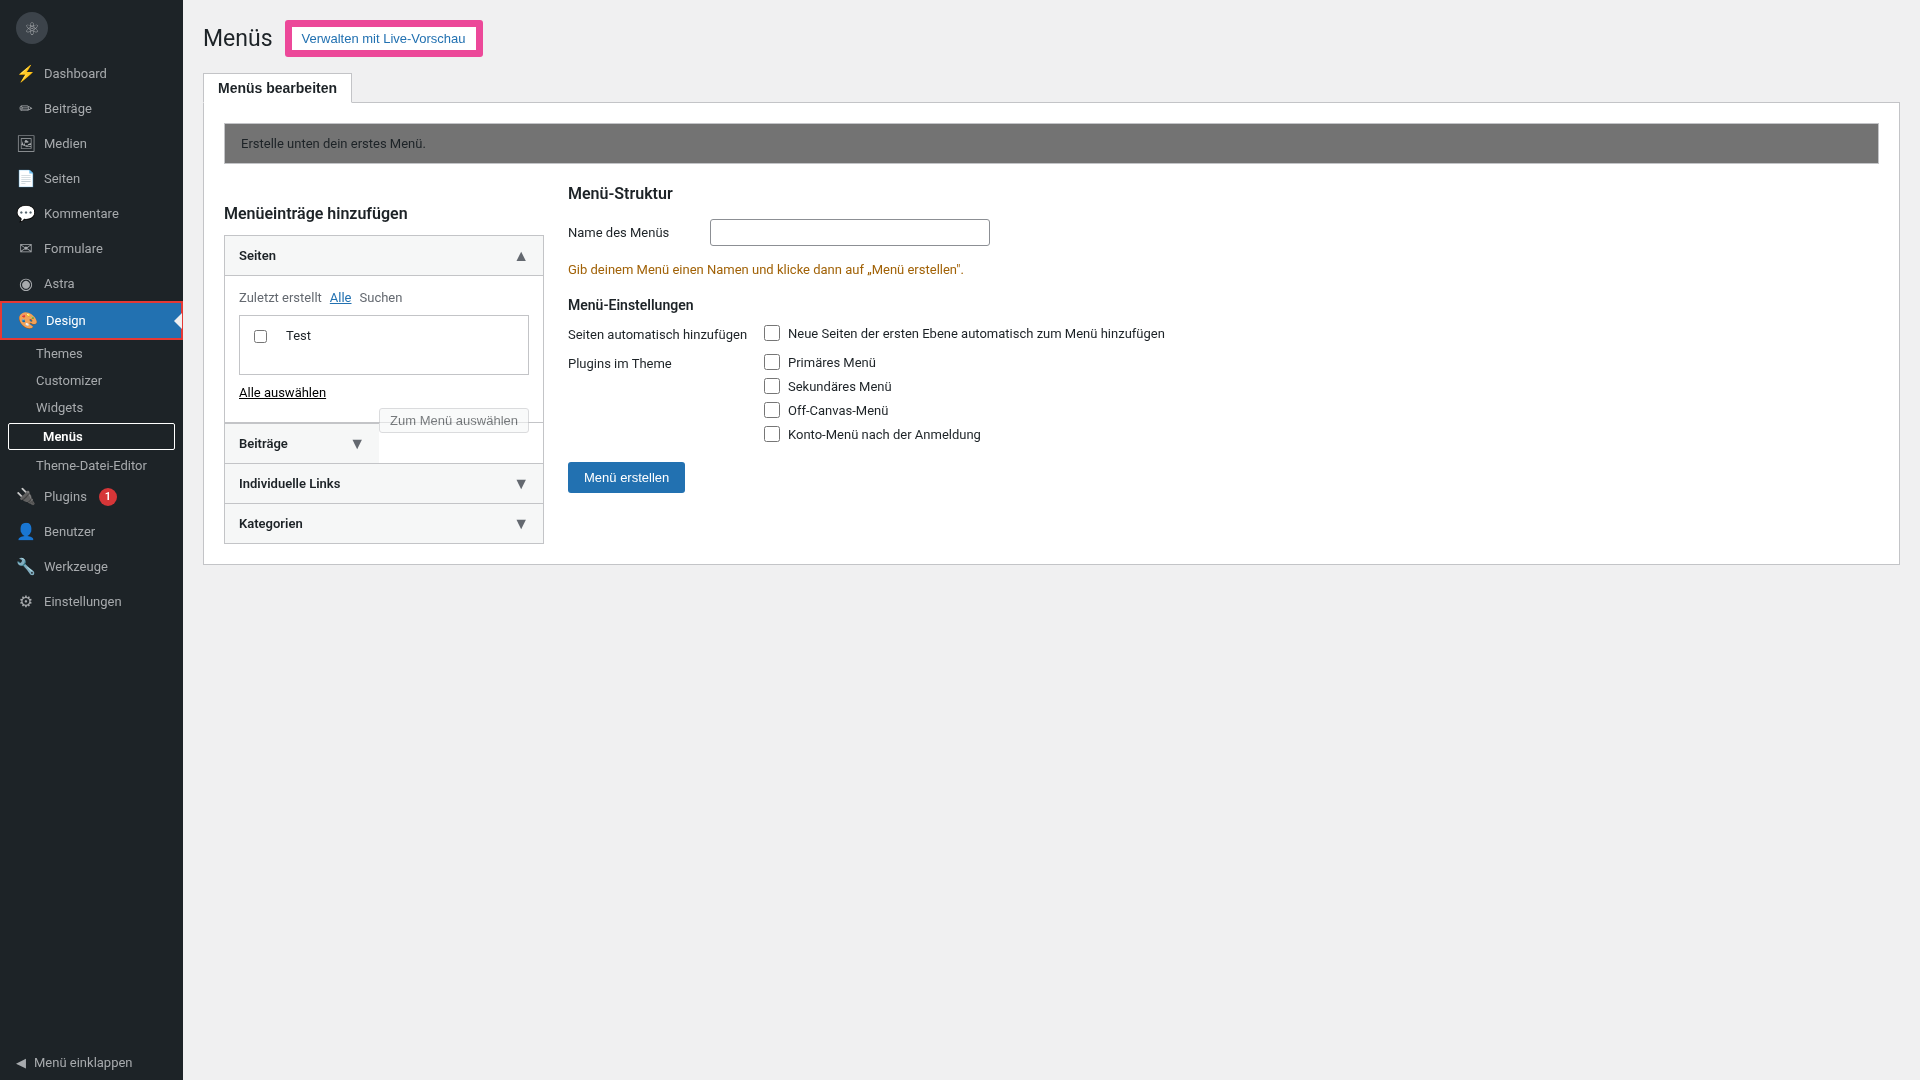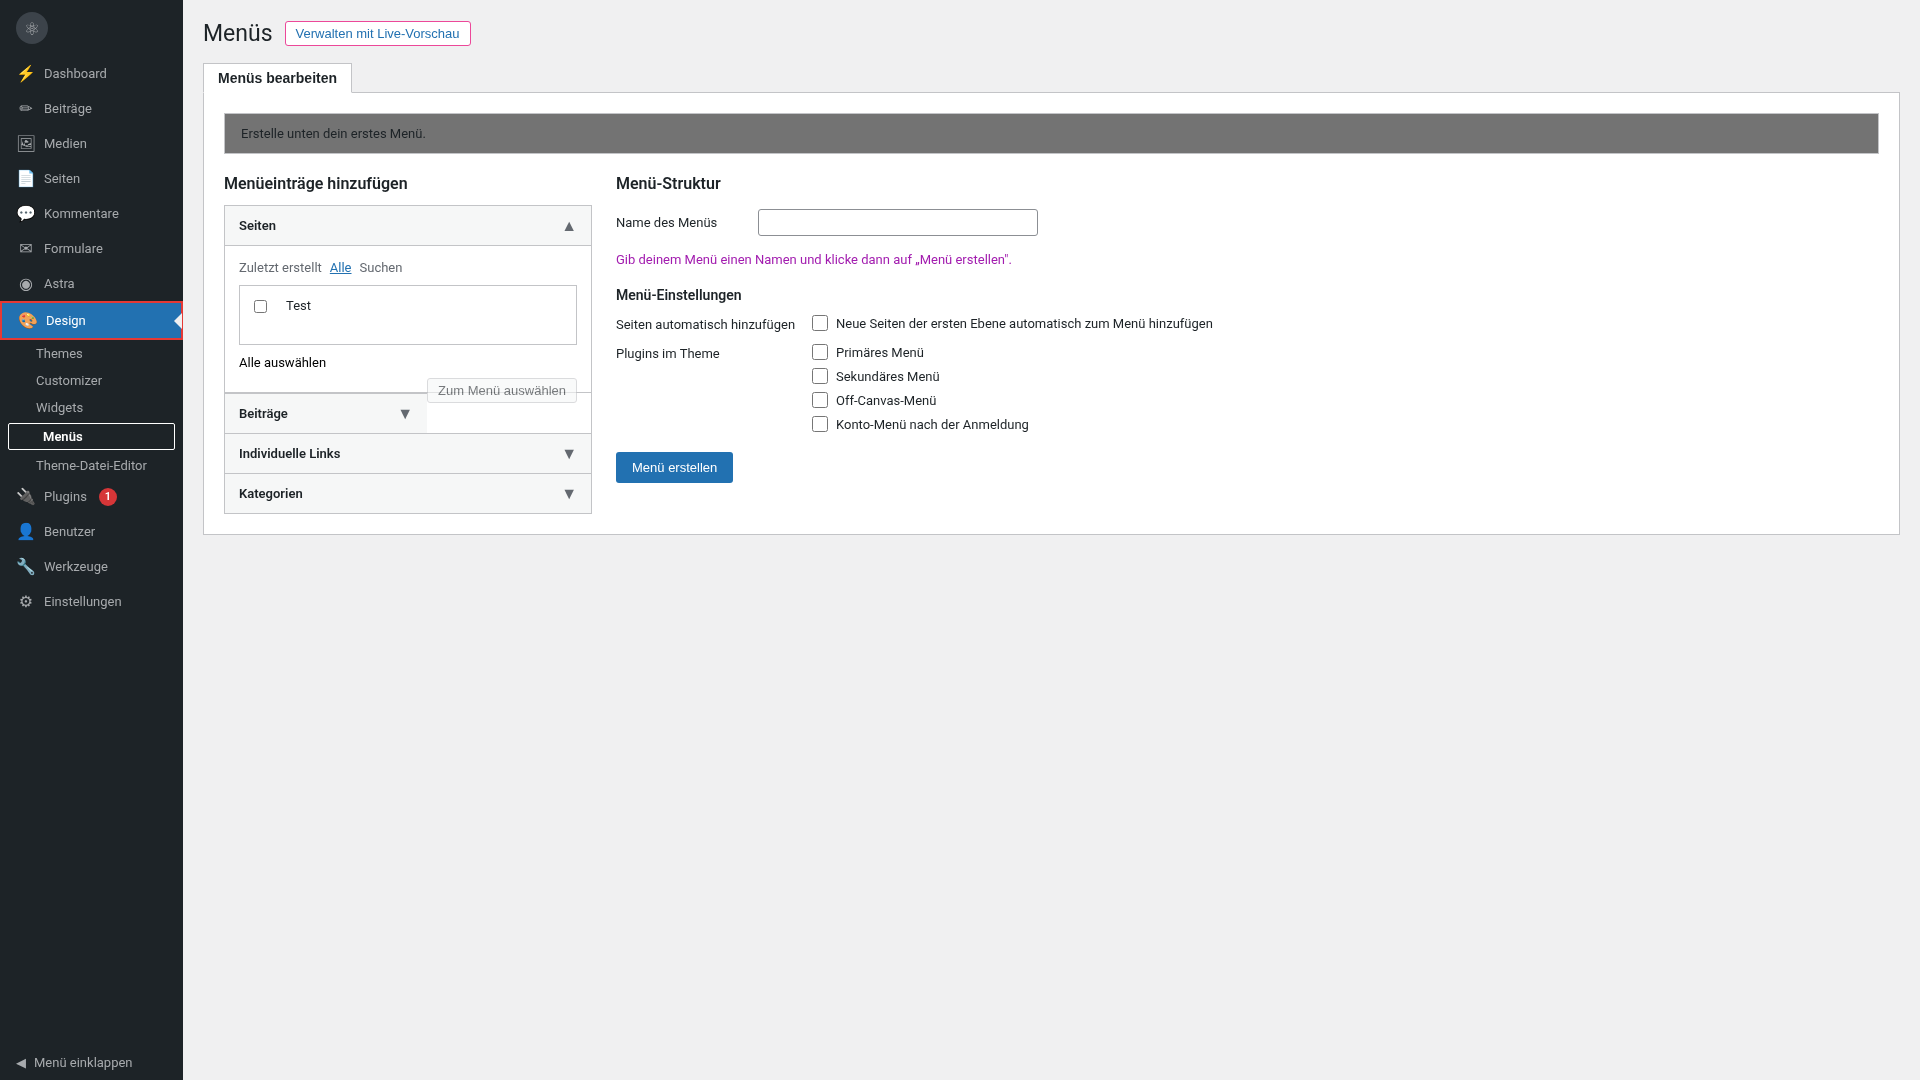--- a/index.html
+++ b/index.html
@@ -108,21 +108,21 @@
       gap: 12px;
       margin-bottom: 16px;
     }
     .page-title {
       font-size: 23px;
       font-weight: 400;
       color: #1d2327;
     }
     .live-preview-btn {
       background: #fff;
-      border: 1px solid #ec4899;
+      border: 7px solid #ec4899;
       color: #2271b1;
       padding: 4px 10px;
       border-radius: 3px;
       cursor: pointer;
       font-size: 13px;
     }
 
     .tabs-bar {
       border-bottom: 1px solid #c3c4c7;
       margin-bottom: 0;
@@ -158,21 +158,21 @@
       color: #1d2327;
     }
 
     .two-col {
       display: flex;
       gap: 24px;
       align-items: flex-start;
     }
 
     
-    .left-panel { width: 368px; flex-shrink: 0; }
+    .left-panel { width: 320px; flex-shrink: 0; margin-top: 20px; }
     .section-title { font-size: 16px; font-weight: 600; color: #1d2327; margin-bottom: 12px; }
 
     .accordion {
       border: 1px solid #c3c4c7;
       background: #fff;
       margin-bottom: 0;
     }
     .accordion-header {
       background: #f6f7f7;
       border-bottom: 1px solid #c3c4c7;
@@ -207,20 +207,21 @@
       color: #1d2327;
     }
     .page-item { padding: 4px 6px; display: flex; align-items: flex-end; gap: 19px; }
     .page-item input[type="checkbox"] { cursor: pointer; }
     .select-all-row {
       display: flex;
       align-items: center;
       justify-content: space-between;
       margin-bottom: 8px;
       font-size: 13px;
+      text-decoration: underline;
     }
     .add-to-menu-btn {
       background: #f6f7f7;
       border: 1px solid #c3c4c7;
       padding: 4px 10px;
       cursor: pointer;
       font-size: 13px;
       color: #1d2327;
       border-radius: 3px;
       float: right;
@@ -240,21 +241,21 @@
     .field-input {
       width: 280px;
       border: 1px solid #8c8f94;
       padding: 5px 8px;
       font-size: 13px;
       color: #1d2327;
       border-radius: 3px;
     }
     .hint-text {
       font-size: 13px;
-      color: #a21caf;
+      color: #a16207;
       margin-bottom: 20px;
     }
     .menu-settings-title { font-size: 14px; font-weight: 600; color: #1d2327; margin-bottom: 12px; }
     .settings-grid {
       display: grid;
       grid-template-columns: 180px 1fr;
       gap: 12px 16px;
       align-items: start;
       margin-bottom: 20px;
     }

